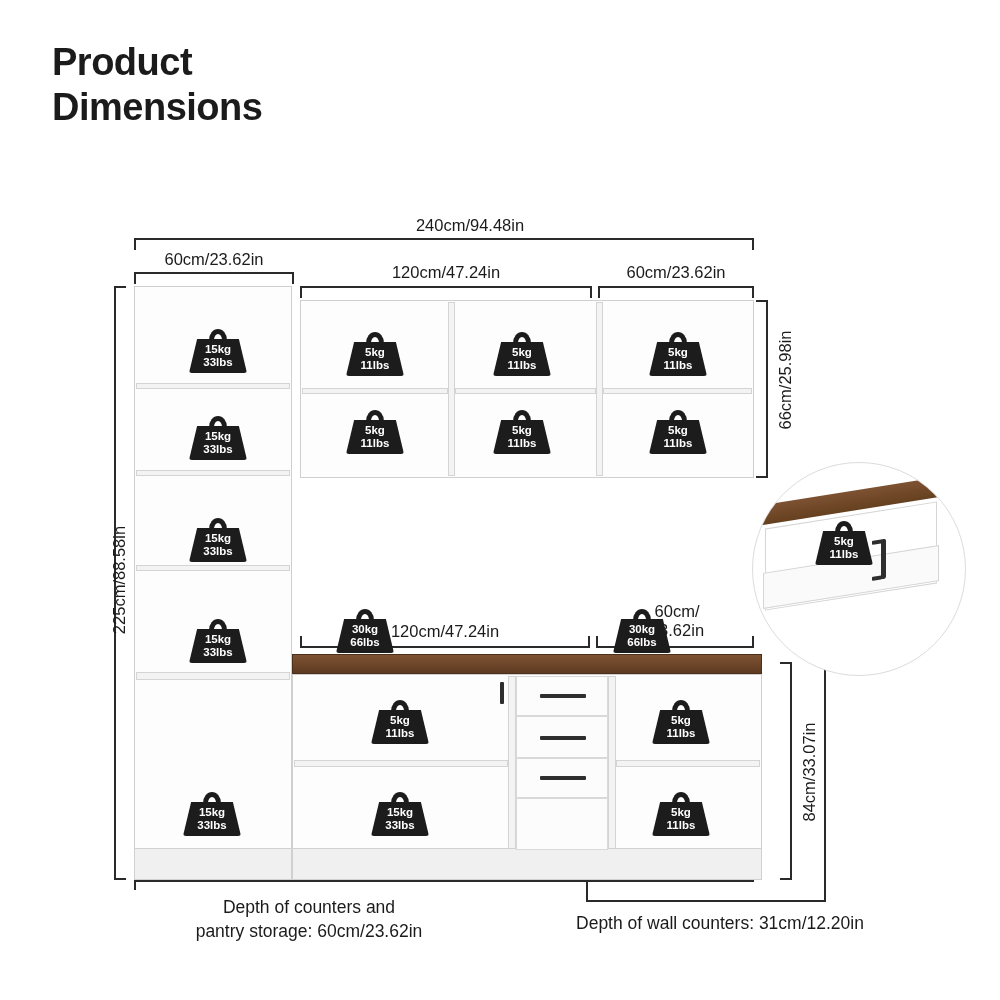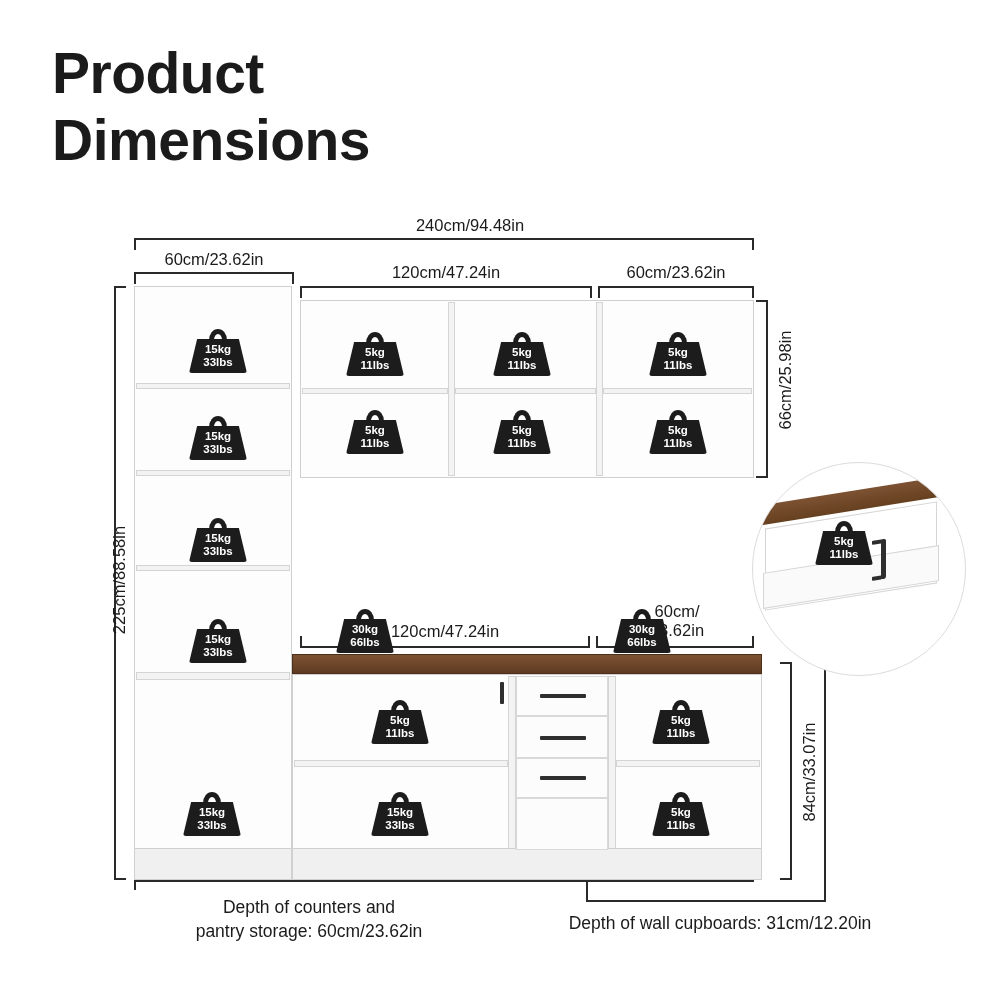--- a/index.html
+++ b/index.html
@@ -8,21 +8,21 @@
     background:#ffffff;
     font-family:"Liberation Sans", sans-serif;
     color:#1a1a1a;
     position:relative;
     overflow:hidden;
   }
 
   .title{
     position:absolute;
     left:52px; top:40px;
-    font-size:57px;
+    font-size:38px;
     font-weight:bold;
     line-height:1.18;
     letter-spacing:-0.5px;
     color:#1b1b1b;
     white-space:pre-line;
   }
 
   
   .dim-label{
     position:absolute;
@@ -370,21 +370,21 @@
 <div class="dim-label vert" style="left:800px;top:872px;width:200px;">84cm/33.07in</div>
 
 <div class="mline h" style="left:134px;top:880px;width:620px;"></div>
 <div class="mline v" style="left:134px;top:880px;height:10px;"></div>
 <div class="mline v" style="left:586px;top:880px;height:22px;"></div>
 <div class="mline h" style="left:586px;top:900px;width:240px;"></div>
 <div class="mline v" style="left:824px;top:640px;height:262px;"></div>
 
 <div class="caption" style="left:104px;top:896px;width:410px;">Depth of counters and
 pantry storage: 60cm/23.62in</div>
-<div class="caption" style="left:500px;top:912px;width:440px;">Depth of wall cupboards: 31cm/12.20in</div>
+<div class="caption" style="left:500px;top:912px;width:440px;">Depth of wall counters: 31cm/12.20in</div>
 
 <div class="inset">
   <div class="dwood"></div>
   <div class="dbody"></div>
   <div class="dfront"></div>
   <div class="dhandle"></div>
   <div class="weight" style="left:62px;top:58px;">
     <div class="knob"></div>
     <div class="body"></div>
     <div class="txt">5kg

